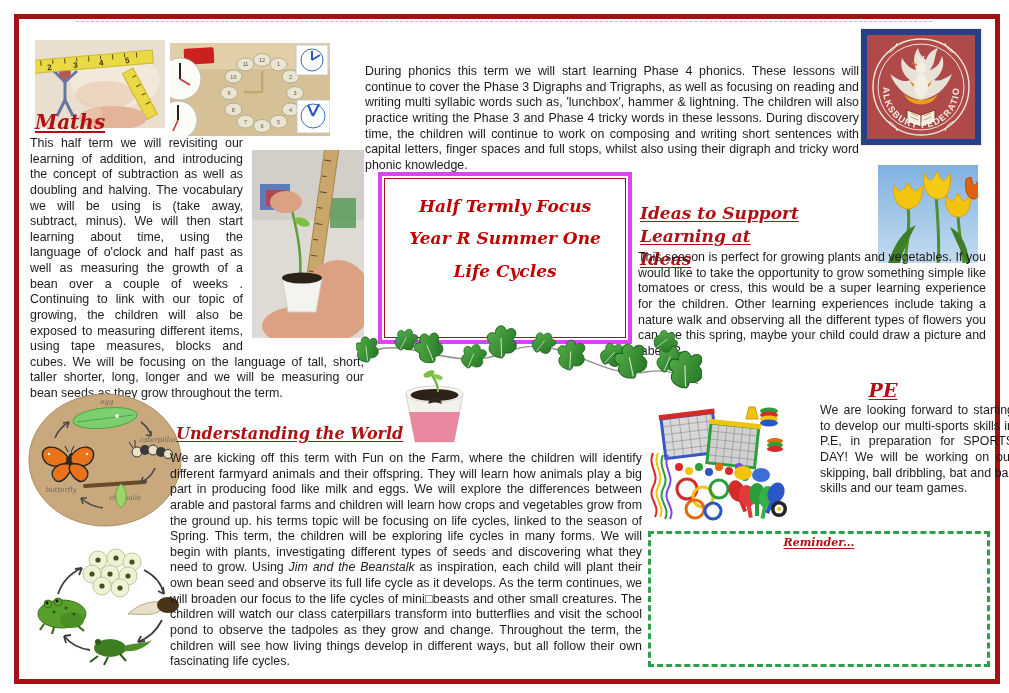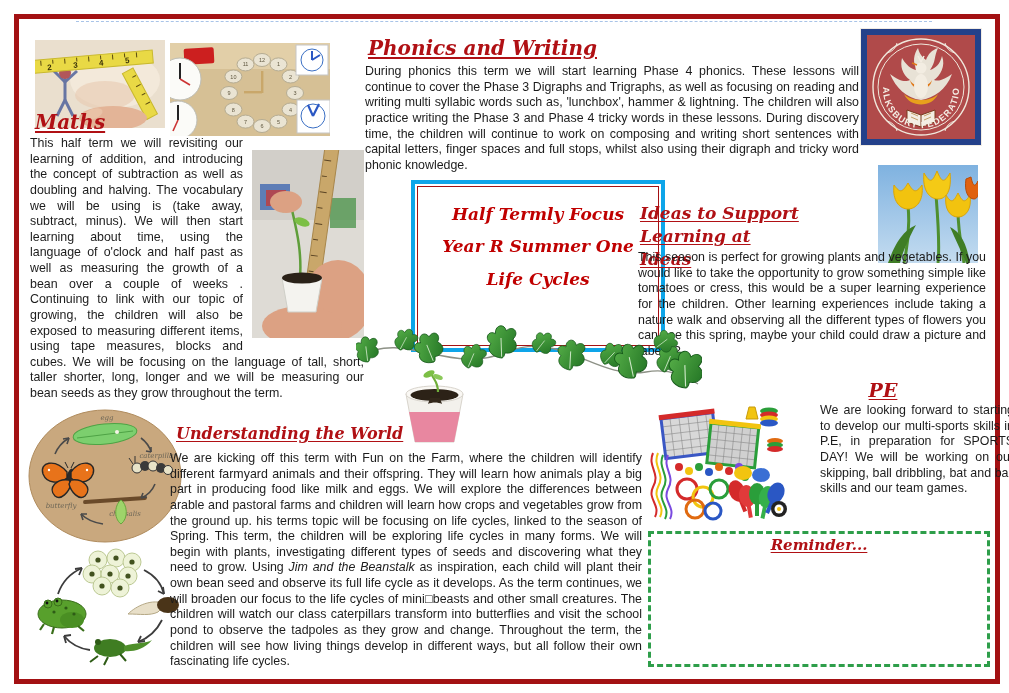--- a/index.html
+++ b/index.html
@@ -15,34 +15,34 @@
   figure{margin:0;}
   .photo{box-shadow:0 0 6px rgba(255,255,255,.9);}
   
   .maths-head{left:35px;top:110px;font-size:20px;}
   .maths-body{left:30px;top:136px;width:334px;}
   .bean-float{float:right;width:112px;height:188px;margin:14px 0 4px 9px;}
   
   .phonics-head{left:368px;top:36px;font-size:20px;}
   .phonics-body{left:365px;top:64px;width:494px;}
   
-  .focus-box{left:378px;top:180px;width:246px;height:164px;border:4px solid #0ea5e9;margin-left:33px;}
+  .focus-box{left:378px;top:172px;width:246px;height:164px;border:4px solid #d946ef;}
   .focus-inner{position:absolute;inset:2px;border:1px solid #a31113;}
   .focus-lines{position:absolute;inset:0;display:flex;flex-direction:column;justify-content:flex-start;
         padding-top:14px;text-align:center;font-family:"DejaVu Serif", serif;font-style:italic;
         font-weight:bold;color:#c00000;font-size:17px;line-height:1.9;}
   
   .ideas-head{left:640px;top:202px;width:248px;font-size:17px;line-height:1.35;}
   .ideas-body{left:638px;top:250px;width:348px;}
   
   .pe-head{left:793px;top:379px;width:180px;font-size:19px;text-align:center;}
   .pe-body{left:820px;top:403px;width:194px;}
   
   .reminder-box{left:648px;top:531px;width:336px;height:130px;border:3px dashed #2e9e4a;}
-  .reminder-head{position:absolute;left:0;right:0;top:2px;text-align:center;font-size:15px;}
+  .reminder-head{position:absolute;left:0;right:0;top:2px;text-align:center;font-size:11px;}
   .reminder-body{position:absolute;left:7px;right:7px;top:26px;}
   
   .utw-head{left:176px;top:424px;font-size:16px;}
   .utw-body{left:170px;top:451px;width:472px;}
   .utw-body i{font-style:italic;}
 </style>
 </head>
 <body>
 
 <div class="page">
@@ -180,21 +180,20 @@
           <ellipse cx="86" cy="150" rx="34" ry="40"></ellipse>
           <ellipse cx="50" cy="176" rx="40" ry="20"></ellipse>
         </g>
         <path d="M30,128 L70,128 L64,162 L36,162 Z" fill="#f4f3ef" stroke="#cfcfc8"></path>
         <ellipse cx="50" cy="128" rx="20" ry="5.5" fill="#2a2118"></ellipse>
       </svg>
     </div>
     <span>This half term we will revisiting our learning of addition, and introducing the concept of subtraction as well as doubling and halving. The vocabulary we will be using is (take away, subtract, minus). We will then start learning about time, using the language of o'clock and half past as well as measuring the growth of a bean over a couple of weeks . Continuing to link with our topic of growing, the children will also be exposed to measuring different items, using tape measures, blocks and cubes. We will be focusing on the language of tall, short, taller shorter, long, longer and we will be measuring our bean seeds as they grow throughout the term.</span>
   </div>
 
-  <h2 class="script abs phonics-head">Phonics and Writing</h2>
   <div class="para abs phonics-body">During phonics this term we will start learning Phase 4 phonics. These lessons will continue to cover the Phase 3 Digraphs and Trigraphs, as well as focusing on reading and writing multi syllabic words such as, 'lunchbox', hammer &amp; lightning. The children will also practice writing the Phase 3 and Phase 4 tricky words in these lessons. During discovery time, the children will continue to work on composing and writing short sentences with capital letters, finger spaces and full stops, whilst also using their digraph and tricky word phonic knowledge.</div>
 
   <figure class="abs" style="left:860px;top:28px;width:122px;height:118px;">
     <svg width="122" height="118" viewBox="0 0 122 118">
       <rect width="122" height="118" fill="#f1ece4"></rect>
       <rect x="1" y="1" width="120" height="116" fill="#24418a"></rect>
       <rect x="7" y="7" width="108" height="104" fill="#b04a4a"></rect>
       <circle cx="61" cy="59" r="48" fill="none" stroke="#f0e8dc" stroke-width="1.4"></circle>
       <circle cx="61" cy="59" r="43" fill="none" stroke="#f0e8dc" stroke-width="1"></circle>
       <g stroke="#f0e8dc" stroke-width="1" fill="none">
@@ -404,21 +403,21 @@
           <circle cx="134" cy="112" r="2" fill="#f2c410"></circle>
       </g>
     </svg>
   </figure>
   <div class="para abs pe-body">We are looking forward to starting to develop our multi-sports skills in P.E, in preparation for SPORTS DAY! We will be working on our skipping, ball dribbling, bat and ball skills and our team games.</div>
 
   <div class="abs reminder-box">
     <h2 class="script reminder-head">Reminder...</h2>
   </div>
 
-  <figure class="abs" style="left:25px;top:406px;width:158px;height:142px;">
+  <figure class="abs" style="left:25px;top:390px;width:158px;height:142px;">
     <svg width="158" height="142" viewBox="0 0 158 142">
       <ellipse cx="80" cy="70" rx="76" ry="66" fill="#c9a87e" stroke="#b08c5e"></ellipse>
       <g font-family="DejaVu Serif, serif" font-style="italic" font-size="7" fill="#6e6757" text-anchor="middle">
         <text x="82" y="14">egg</text>
         <text x="133" y="52">caterpillar</text>
         <text x="100" y="110">chrysalis</text>
         <text x="36" y="102">butterfly</text>
       </g>
       <ellipse cx="80" cy="28" rx="32" ry="10" fill="#7ccf6e" stroke="#4ea345" transform="rotate(-6 80 28)"></ellipse>
       <path d="M52,32 L108,25" stroke="#4ea345" stroke-width="1"></path>

